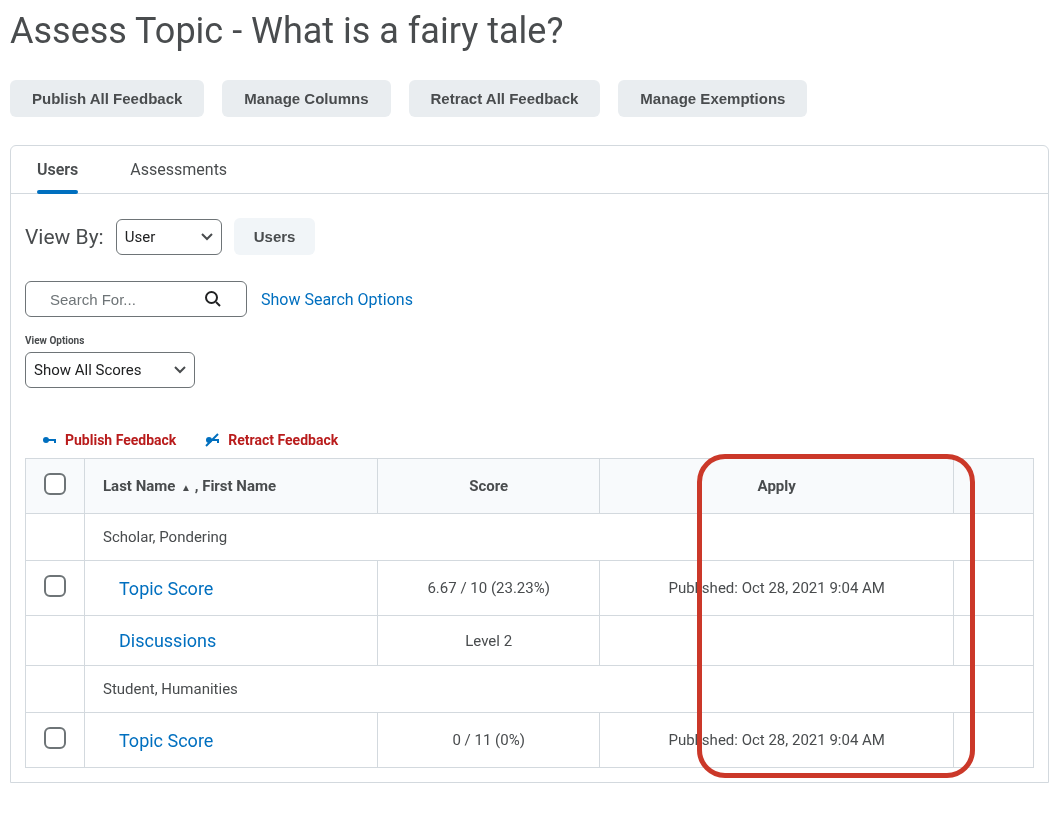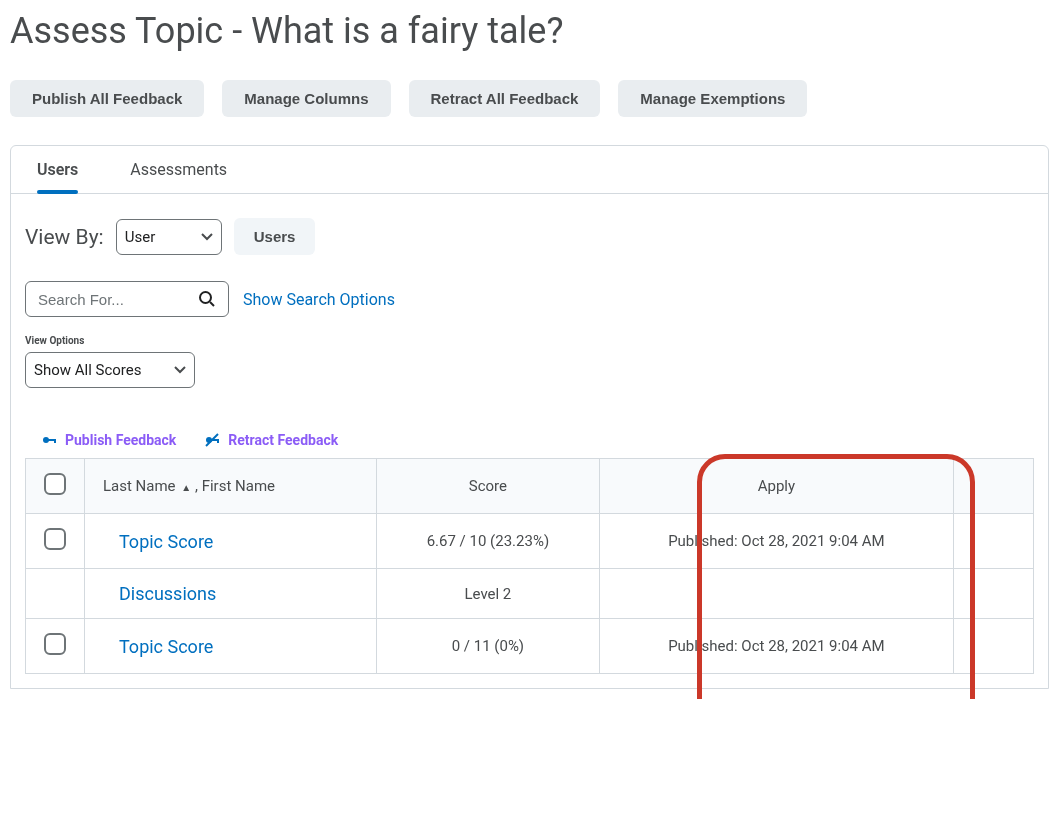--- a/index.html
+++ b/index.html
@@ -58,33 +58,33 @@
 .select .chev { margin-left: 12px; }
 .apply-btn {
   background: #f1f5f8; border: none; border-radius: 6px;
   padding: 10px 20px; font-size: 15px; color: #494c4e; font-weight: 600;
   cursor: pointer;
 }
 .search-row { display: flex; align-items: center; gap: 14px; margin-bottom: 18px; }
 .search-box {
   display: flex; align-items: center; justify-content: space-between;
   border: 1px solid #6e7477; border-radius: 6px;
-  padding: 8px 12px; width: 204px;
+  padding: 8px 24px; width: 222px;
 }
 .search-box input { border: none; outline: none; font-size: 15px; flex: 1; min-width: 0; }
 .search-box input::placeholder { color: #6e7477; }
 .link { color: #006fbf; font-size: 16px; cursor: pointer; }
 .view-options-label { font-size: 10px; font-weight: 700; color: #494c4e; margin-bottom: 6px; }
 .scores-select { min-width: 170px; }
 .feedback-actions { display: flex; gap: 28px; margin-top: 44px; margin-bottom: 10px; padding-left: 16px; }
-.feedback-action { display: flex; align-items: center; gap: 8px; color: #8b5cf6; font-size: 14px; font-weight: 700; cursor: pointer; }
+.feedback-action { display: flex; align-items: center; gap: 8px; color: #b91c1c; font-size: 14px; font-weight: 700; cursor: pointer; }
 .table-wrap { position: relative; }
 table { width: 100%; border-collapse: collapse; }
 th, td { border: 1px solid #d3d9de; padding: 14px 18px; font-size: 15px; color: #494c4e; }
-thead th { background: #f8fafc; font-weight: 400; text-align: center; }
+thead th { background: #f8fafc; font-weight: 700; text-align: center; }
 thead th.name-col { text-align: left; }
 .checkbox-cell { width: 58px; text-align: center; }
 .cbx {
   width: 22px; height: 22px;
   border: 2px solid #6e7477; border-radius: 6px;
   display: inline-block; cursor: pointer; background: #fff;
 }
 .sort-caret { font-size: 10px; vertical-align: middle; margin-left: 2px; }
 .user-row td { font-weight: 400; }
 .user-row .name-cell { text-align: left; }
@@ -191,34 +191,42 @@
               <span>Last Name</span>
               <span class="sort-caret">▲</span>
               <span>, First Name</span>
             </th>
             <th>Score</th>
             <th>Apply</th>
             <th style="width:80px"></th>
           </tr>
         </thead>
         <tbody>
+          <tr class="user-row">
+            <td class="checkbox-cell"></td>
+            <td class="name-cell" colspan="4">Scholar, Pondering</td>
+          </tr>
           <tr class="score-row">
             <td class="checkbox-cell"><span class="cbx"></span></td>
             <td class="link-cell"><span class="link">Topic Score</span></td>
             <td>6.67 / 10 (23.23%)</td>
             <td>Published: Oct 28, 2021 9:04 AM</td>
             <td></td>
           </tr>
           <tr class="score-row">
             <td class="checkbox-cell"></td>
             <td class="link-cell"><span class="link">Discussions</span></td>
             <td>Level 2</td>
             <td></td>
             <td></td>
           </tr>
+          <tr class="user-row">
+            <td class="checkbox-cell"></td>
+            <td class="name-cell" colspan="4">Student, Humanities</td>
+          </tr>
           <tr class="score-row">
             <td class="checkbox-cell"><span class="cbx"></span></td>
             <td class="link-cell"><span class="link">Topic Score</span></td>
             <td>0 / 11 (0%)</td>
             <td>Published: Oct 28, 2021 9:04 AM</td>
             <td></td>
           </tr>
         </tbody>
       </table>
       <div class="status-highlight" style="top:-4px; left:672px; width:278px; height:324px;"></div>

